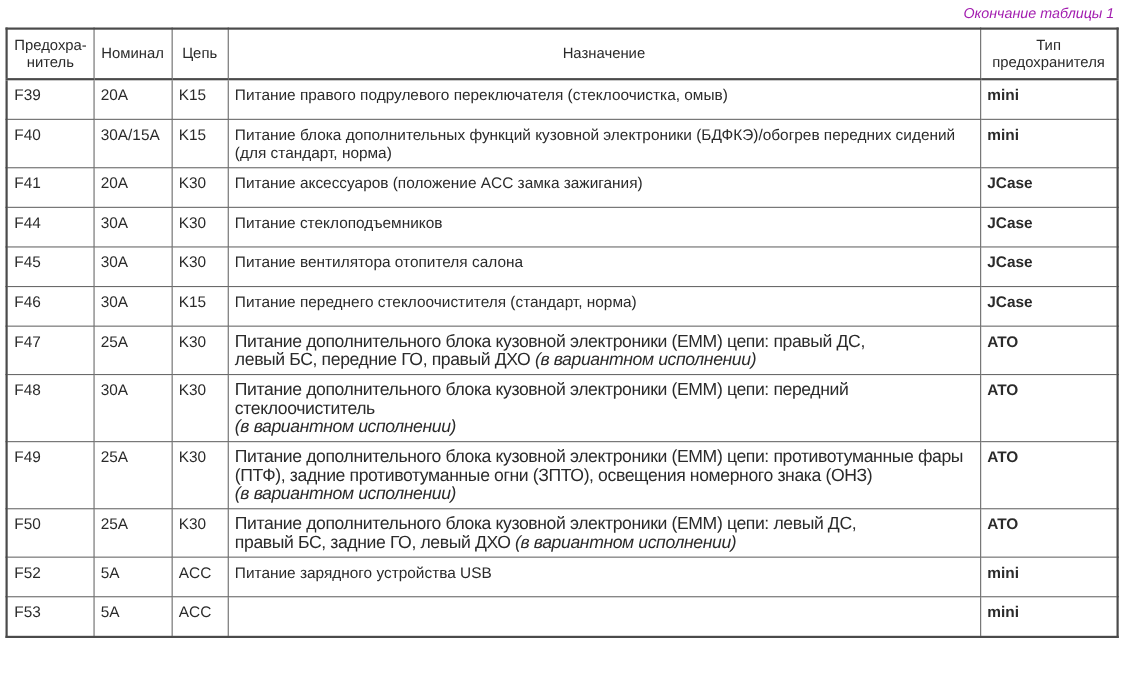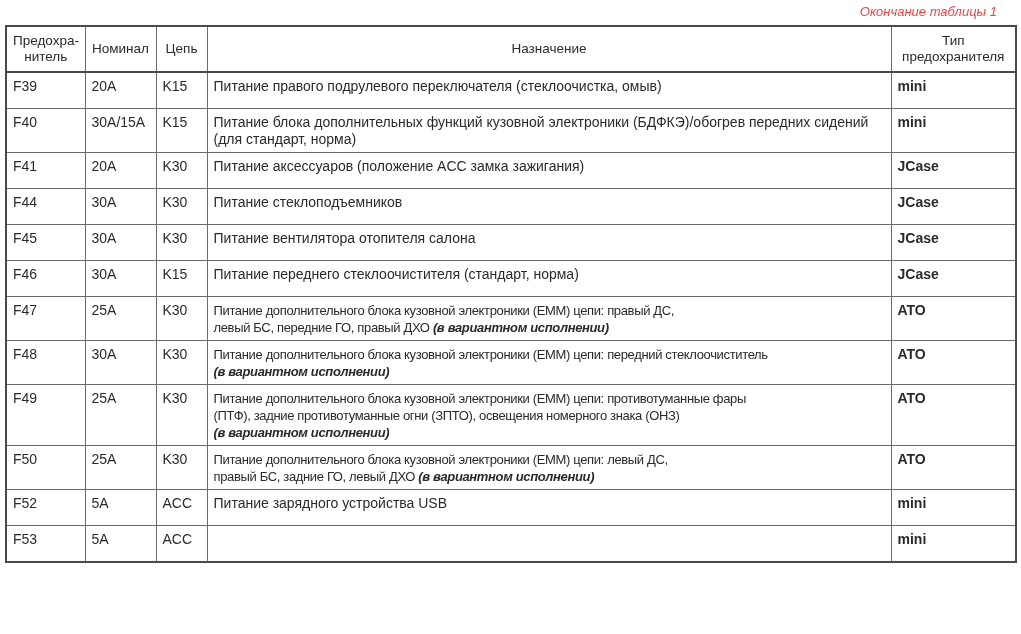--- a/index.html
+++ b/index.html
@@ -1,46 +1,46 @@
 <!DOCTYPE html>
 <html><head>
 <meta charset="utf-8">
 <style>
   html, body { margin: 0; padding: 0; background: #ffffff; }
   body {
     width: 1021px; height: 634px; overflow: hidden; position: relative;
     font-family: "Liberation Sans", sans-serif; color: #2a2a2a;
   }
   .caption {
-    position: absolute; right: 24px; top: 4px;
-    font-style: italic; font-size: 13px; color: #ef4444;
+    position: absolute; right: 8px; top: 4px;
+    font-style: italic; font-size: 13px; color: #a21caf;
   }
   table.fuse {
     position: absolute; left: 5px; top: 25px;
     width: 1010px; border-collapse: collapse; table-layout: fixed;
     font-size: 14px; line-height: 17px;
     border: 2px solid #4a4a4a;
   }
   table.fuse th, table.fuse td {
     border: 1px solid #6a6a6a;
     padding: 0 6px;
   }
   table.fuse th {
     font-weight: normal; font-size: 13.5px; line-height: 16px;
     height: 44px; text-align: center; vertical-align: middle;
     border-bottom: 2px solid #4a4a4a;
   }
   table.fuse td { height: 26px; vertical-align: top; padding-top: 5px; padding-bottom: 4px; }
   td.c { text-align: left; }
   td.type { text-align: left; vertical-align: middle; padding-top: 0; padding-bottom: 0; font-weight: bold; }
   td.desc { text-align: left; padding-left: 8px; }
-  .variant { font-weight: bold; font-style: italic; }
+  .variant { font-weight: normal; font-style: italic; }
   col.c1 { width: 79px; } col.c2 { width: 71px; } col.c3 { width: 51px; }
   col.c4 { width: 684px; } col.c5 { width: 125px; }
-  .cond td.desc { font-size: 13px; letter-spacing: -0.35px; }
+  .cond td.desc { font-size: 16px; letter-spacing: -0.35px; }
 </style>
 </head>
 <body>
 
 <div class="caption">Окончание таблицы 1</div>
 
 <table class="fuse">
   <colgroup>
     <col class="c1">
       <col class="c2">

